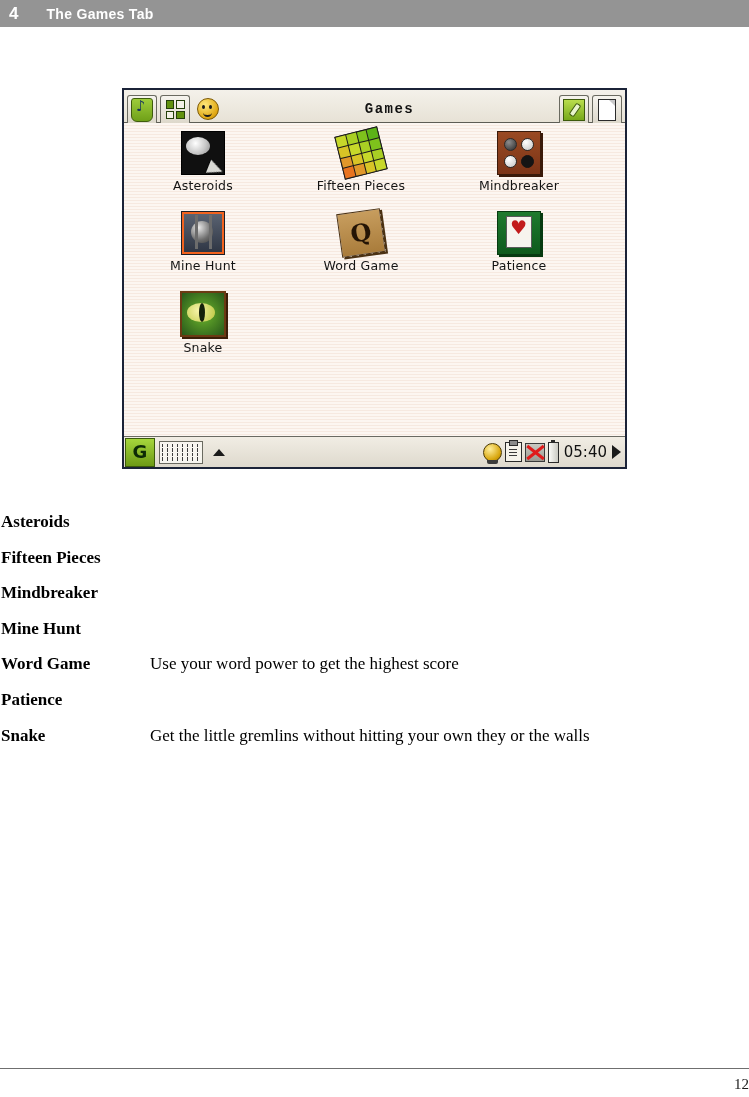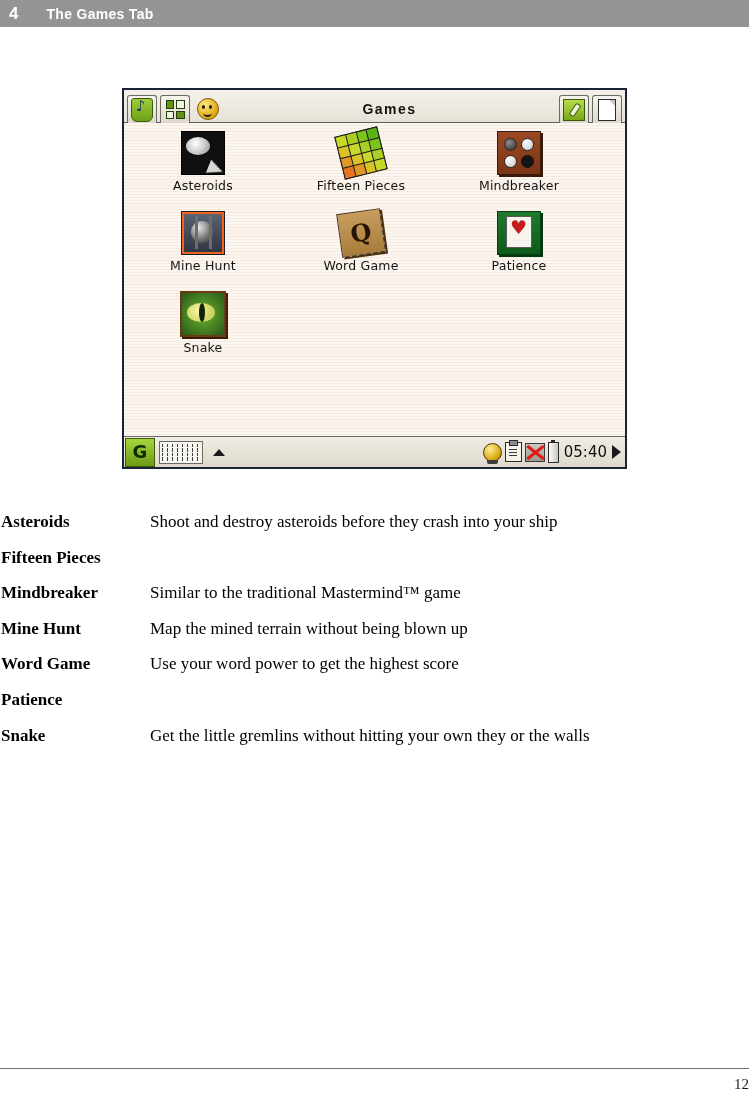--- a/index.html
+++ b/index.html
@@ -89,21 +89,21 @@
     background: #fdf8f4;
     border-color: #8d8d84;
   }
   .tabbtn.plain {
     border: none;
     background: transparent;
   }
   .toolbar-title {
     flex: 1;
     text-align: center;
-    font-family: Liberation Sans, sans-serif;
+    font-family: Liberation Mono, monospace;
     font-weight: bold;
     font-size: 14px;
     letter-spacing: 1.5px;
     color: #111111;
     padding-bottom: 5px;
   }
   .right-btns {
     display: flex;
     align-items: flex-end;
     margin-right: 3px;
@@ -617,32 +617,29 @@
       <div class="tray-arrow"></div>
     </div>
   </div>
 
  </div>
 </div>
 
 <div class="desc-list">
   <div class="desc-row">
     <div class="desc-term">Asteroids</div>
-    <div class="desc-def">Shoot and destroy asteroids before they crash into your ship</div>
   </div>
   <div class="desc-row">
     <div class="desc-term">Fifteen Pieces</div>
   </div>
   <div class="desc-row">
     <div class="desc-term">Mindbreaker</div>
-    <div class="desc-def">Similar to the traditional Mastermind™ game</div>
   </div>
   <div class="desc-row">
     <div class="desc-term">Mine Hunt</div>
-    <div class="desc-def">Map the mined terrain without being blown up</div>
   </div>
   <div class="desc-row">
     <div class="desc-term">Word Game</div>
     <div class="desc-def">Use your word power to get the highest score</div>
   </div>
   <div class="desc-row">
     <div class="desc-term">Patience</div>
   </div>
   <div class="desc-row">
     <div class="desc-term">Snake</div>

